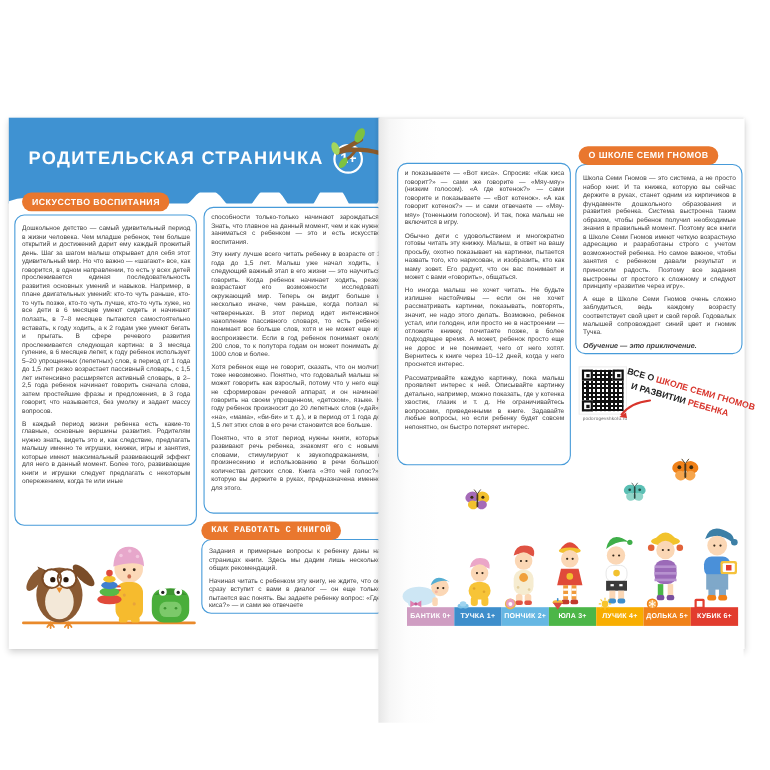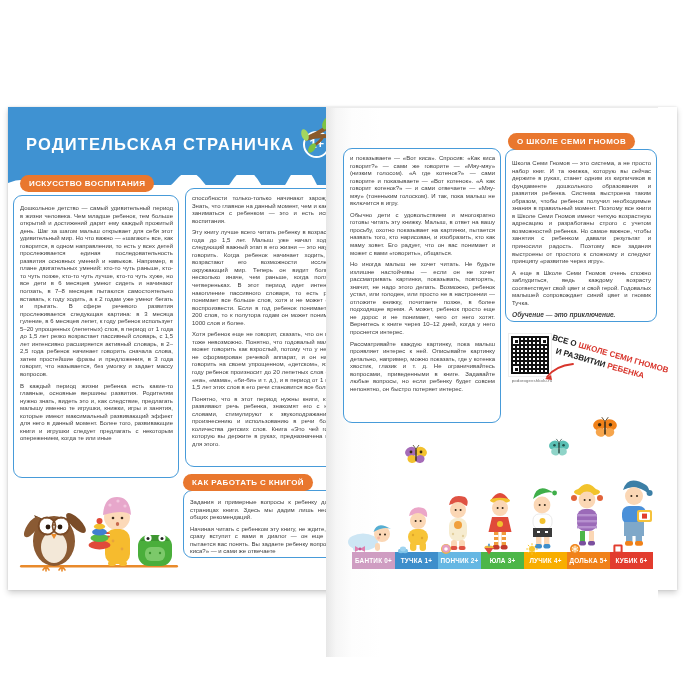--- a/index.html
+++ b/index.html
@@ -1,21 +1,21 @@
 <!DOCTYPE html>
 <html><head>
 <meta charset="utf-8">
 <style>
   * { box-sizing: border-box; margin: 0; padding: 0; }
   html,body { width:700px; height:700px; background:#ffffff; font-family:"Liberation Sans","DejaVu Sans",sans-serif; position:relative; overflow:hidden; }
 
   .book { position:absolute; left:8px; top:107px; width:669px; height:483px; background:#fff;
           box-shadow:0 3px 6px rgba(0,0,0,.18), 0 0 2px rgba(0,0,0,.12); }
   .page-left  { position:absolute; left:0; top:0; width:337px; height:483px; background:#fff; }
-  .page-right { position:absolute; left:318px; top:0; width:332px; height:550px;
+  .page-right { position:absolute; left:336px; top:0; width:332px; height:550px;
                 background:linear-gradient(90deg,#e7e7e7 0,#f6f6f6 10px,#fdfdfd 26px,#ffffff 55px);
                 border-top:1px solid #ececec; }
   .spine { position:absolute; left:332px; top:0; width:10px; height:483px;
            background:linear-gradient(90deg,rgba(0,0,0,0),rgba(0,0,0,.10) 55%,rgba(0,0,0,0)); }
 
   
   .banner { position:absolute; left:0; top:0; width:337px; height:78px; }
   .banner .torn { position:absolute; left:0; bottom:-6px; width:337px; height:16px; }
   .title-row { position:absolute; left:18px; top:24px; display:flex; align-items:center; gap:9px; }
   .title { color:#fff; font-weight:bold; font-size:16.5px; letter-spacing:1.2px; white-space:nowrap; }
@@ -102,21 +102,21 @@
       <p>В каждый период жизни ребенка есть какие-то главные, основные вершины развития. Родителям нужно знать, видеть это и, как следствие, предлагать малышу именно те игрушки, книжки, игры и занятия, которые имеют максимальный развивающий эффект для него в данный момент. Более того, развивающие книги и игрушки следует предлагать с некоторым опережением, когда те или иные</p>
     </div>
 
     <div class="tbox box2">
       <p>способности только-только начинают зарождаться. Знать, что главное на данный момент, чем и как нужно заниматься с ребенком — это и есть искусство воспитания.</p>
       <p>Эту книгу лучше всего читать ребенку в возрасте от 1 года до 1,5 лет. Малыш уже начал ходить, и следующий важный этап в его жизни — это научиться говорить. Когда ребенок начинает ходить, резко возрастают его возможности исследовать окружающий мир. Теперь он видит больше и несколько иначе, чем раньше, когда ползал на четвереньках. В этот период идет интенсивное накопление пассивного словаря, то есть ребенок понимает все больше слов, хотя и не может еще их воспроизвести. Если в год ребенок понимает около 200 слов, то к полутора годам он может понимать до 1000 слов и более.</p>
       <p>Хотя ребенок еще не говорит, сказать, что он молчит, тоже невозможно. Понятно, что годовалый малыш не может говорить как взрослый, потому что у него еще не сформирован речевой аппарат, и он начинает говорить на своем упрощенном, «детском», языке. К году ребенок произносит до 20 лепетных слов («дай», «на», «мама», «би-би» и т. д.), и в период от 1 года до 1,5 лет этих слов в его речи становится все больше.</p>
       <p>Понятно, что в этот период нужны книги, которые развивают речь ребенка, знакомят его с новыми словами, стимулируют к звукоподражаниям, к произнесению и использованию в речи большого количества детских слов. Книга «Это чей голос?», которую вы держите в руках, предназначена именно для этого.</p>
     </div>
 
-    <div class="badge badge2" style="background: rgb(233, 119, 46);">КАК РАБОТАТЬ С КНИГОЙ</div>
+    <div class="badge badge2" style="background: rgb(233, 119, 46); font-family: Liberation Mono, monospace;">КАК РАБОТАТЬ С КНИГОЙ</div>
 
     <div class="tbox box3">
       <p>Задания и примерные вопросы к ребенку даны на страницах книги. Здесь мы дадим лишь несколько общих рекомендаций.</p>
       <p>Начиная читать с ребенком эту книгу, не ждите, что он сразу вступит с вами в диалог — он еще только пытается вас понять. Вы задаете ребенку вопрос: «Где киса?» — и сами же отвечаете</p>
     </div>
 
     <svg class="scene" width="162" height="98" viewBox="0 0 162 98">
       <rect x="2" y="86" width="158" height="2.6" rx="1.3" fill="#e98a2b"></rect>
 
       <ellipse cx="36" cy="62" rx="21" ry="25" fill="#8a5a33"></ellipse>

